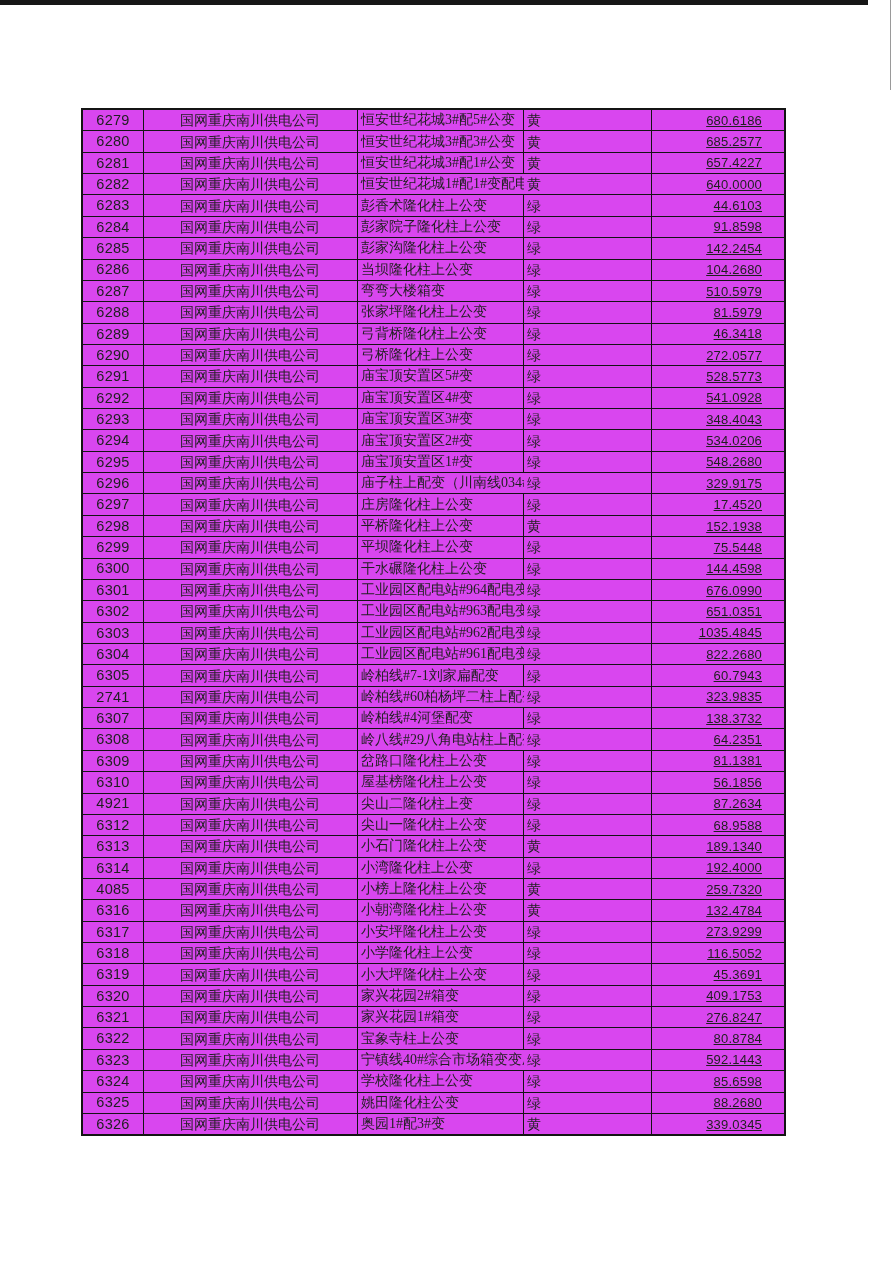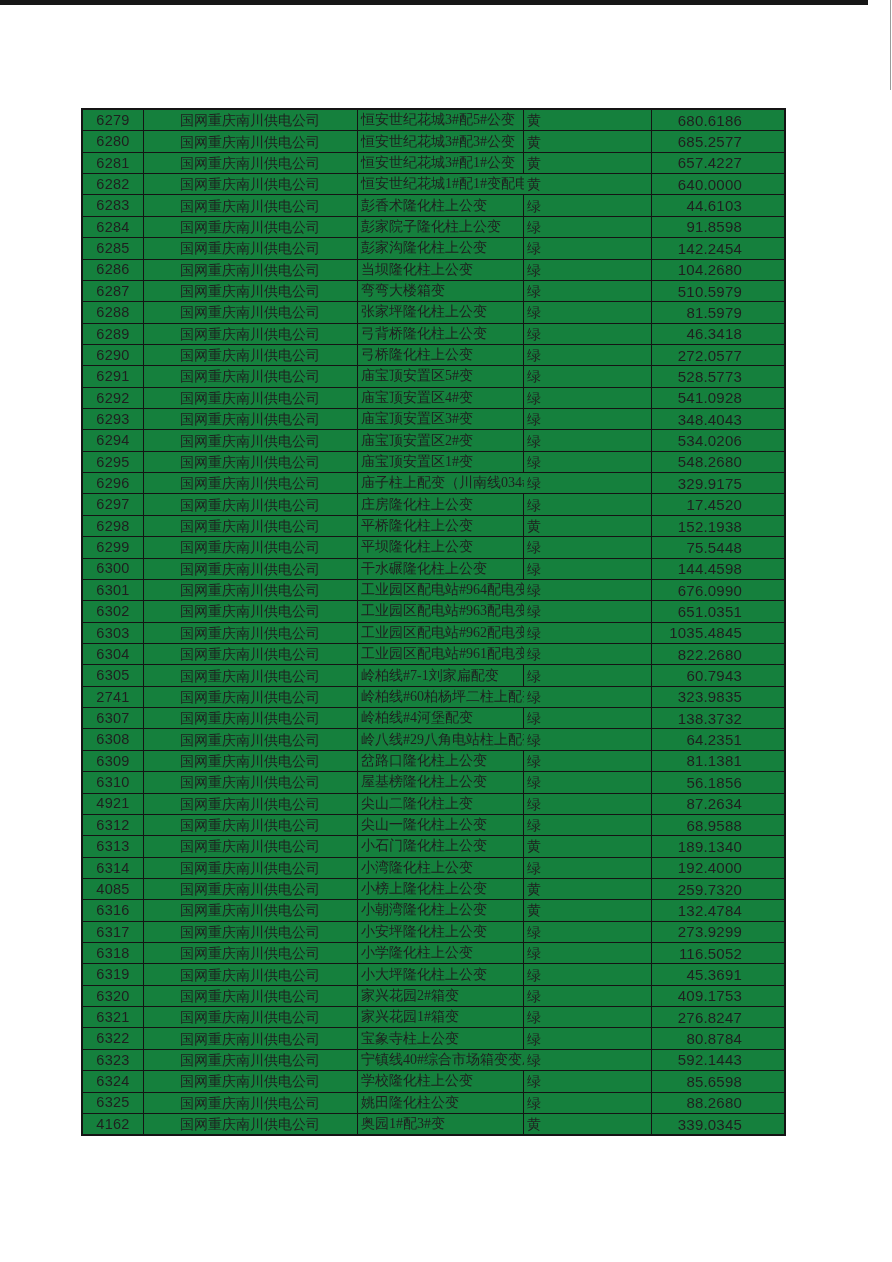--- a/index.html
+++ b/index.html
@@ -31,21 +31,21 @@
   .data-table {
     position: absolute;
     left: 81px;
     top: 108px;
     width: 705px;
     height: 1028px;
     box-sizing: border-box;
     border: 2px solid #141414;
     display: flex;
     flex-direction: column;
-    background: #15803d;
+    background: #d946ef;
   }
   .row {
     flex: 1 1 0;
     display: flex;
     flex-direction: row;
     border-bottom: 1.5px solid #141414;
     min-height: 0;
   }
   .row:last-child { border-bottom: none; }
   .cell {
@@ -79,24 +79,25 @@
     font-family: Liberation Serif, serif;
   }
   .cell.status {
     width: 128px;
     flex: 0 0 128px;
     padding-left: 3px;
   }
   .cell.value {
     flex: 1 1 auto;
     justify-content: flex-end;
-    padding-right: 42px;
+    padding-right: 22px;
     border-right: none;
-    font-size: 15px;
+    font-size: 13px;
     letter-spacing: 0.2px;
+    text-decoration: underline;
   }
   
   .row.ovf .cell.tname { border-right: none; }
 </style>
 </head>
 <body>
 
 <div class="top-bar"></div>
 <div class="edge-line"></div>
 
@@ -471,19 +472,19 @@
 
   <div class="row">
     <div class="cell id">6325</div>
     <div class="cell company">国网重庆南川供电公司</div>
     <div class="cell tname">姚田隆化柱公变</div>
     <div class="cell status">绿</div>
     <div class="cell value">88.2680</div>
   </div>
 
   <div class="row">
-    <div class="cell id">4162</div>
+    <div class="cell id">6326</div>
     <div class="cell company">国网重庆南川供电公司</div>
     <div class="cell tname">奥园1#配3#变</div>
     <div class="cell status">黄</div>
     <div class="cell value">339.0345</div>
   </div>
 </div>
 
 </body></html>

